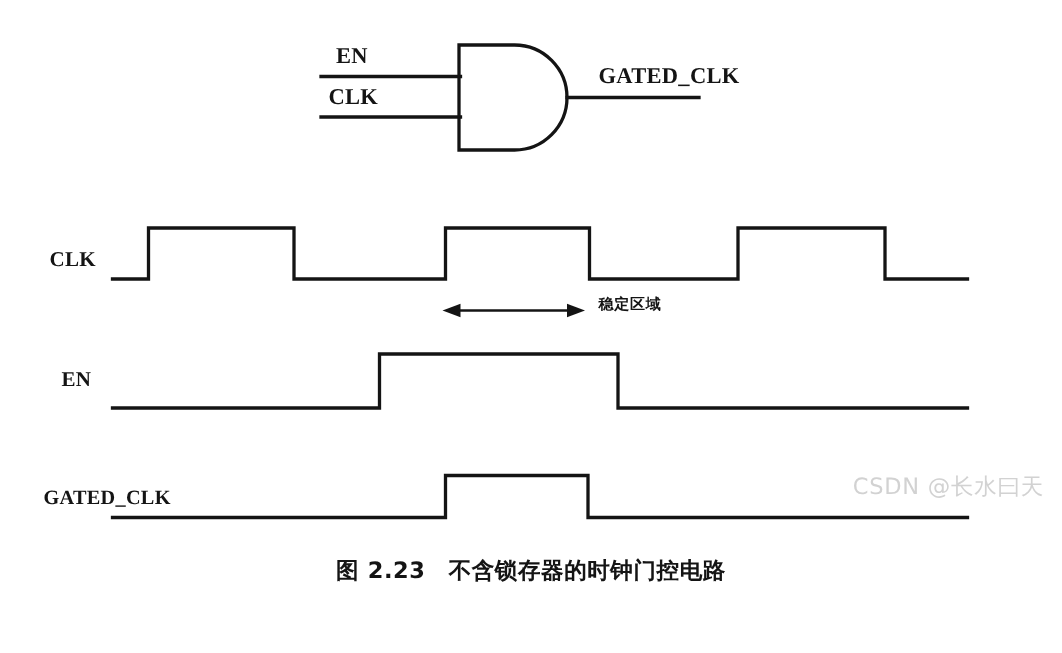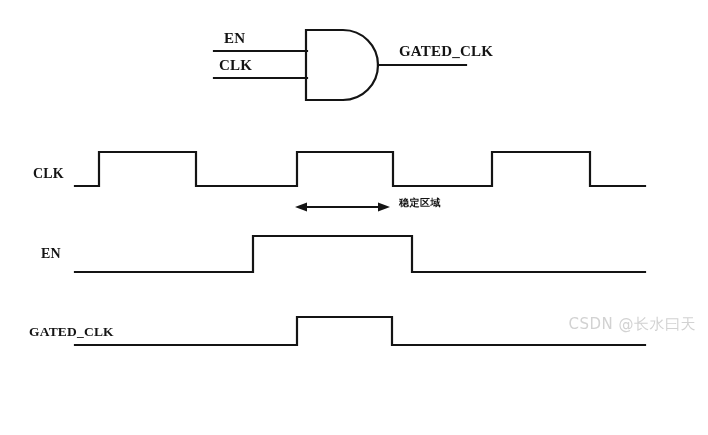--- a/index.html
+++ b/index.html
@@ -146,16 +146,17 @@
   <div class="lbl" id="gate-out-label">GATED_CLK</div>
 
   <div class="lbl" id="wave-clk-label">CLK</div>
 
   <div class="lbl" id="wave-en-label">EN</div>
 
   <div class="lbl" id="wave-gated-label">GATED_CLK</div>
 
   <div class="lbl" id="stable-region-label">稳定区域</div>
 
+  <div id="figure-caption">图 2.23　不含锁存器的时钟门控电路</div>
 
   <div id="csdn-watermark">CSDN @长水曰天</div>
 
 </div>
 
 </body></html>

